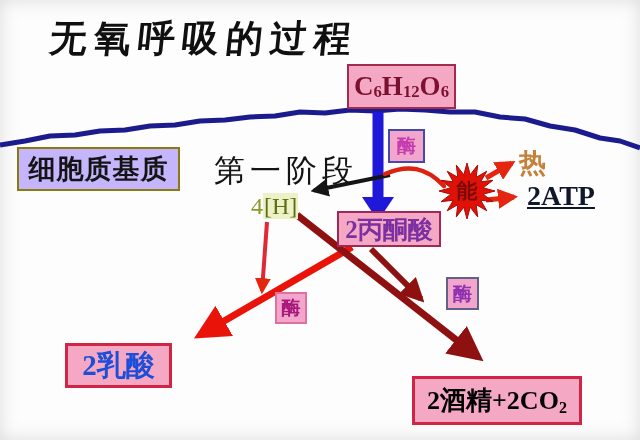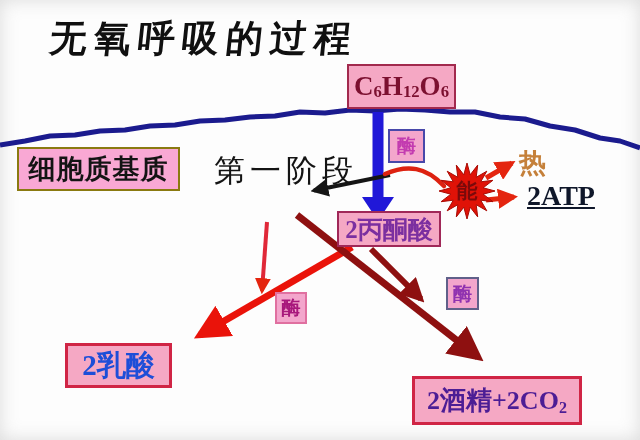--- a/index.html
+++ b/index.html
@@ -14,37 +14,37 @@
   .lbl{z-index:2;}
   .box{display:flex;align-items:center;justify-content:center;z-index:2;box-sizing:border-box;}
   
   .title{
     left:50px;top:14px;font-size:37px;font-weight:bold;color:#101010;
     letter-spacing:7px;transform:skewX(-6deg);white-space:nowrap;
   }
   
   .region{
     left:17px;top:147px;width:163px;height:44px;
-    background:#f9a8d4;border:2px solid #8a7a10;
+    background:#c4b5fd;border:2px solid #8a7a10;
     font-family:"Liberation Sans",sans-serif;font-weight:bold;
     font-size:27px;color:#141414;letter-spacing:1px;
   }
   .stage-lbl{font-size:31px;color:#141414;letter-spacing:5px;white-space:nowrap;}
   .stage1{left:214px;top:150px;}
   .stage2{left:262px;top:333px;}
   
   .pinkbox{background:#f5a8c4;border:2px solid #a22a4e;}
   .glucose{left:347px;top:64px;width:109px;height:45px;
     font-size:27px;font-weight:bold;color:#7c1030;}
   .pyruvate{left:337px;top:211px;width:104px;height:36px;
     font-size:25px;font-weight:600;color:#7b2fa0;border-color:#a02858;}
   .lactate{left:65px;top:343px;width:107px;height:45px;
     font-size:29px;font-weight:bold;color:#1d4ed8;border-width:3px;border-color:#d02545;}
   .alcohol{left:412px;top:376px;width:170px;height:49px;
-    font-size:26px;font-weight:bold;color:#4c1d95;border-width:3px;border-color:#d02545;}
+    font-size:26px;font-weight:bold;color:#000000;border-width:3px;border-color:#d02545;}
   .sub{font-size:0.62em;align-self:flex-end;line-height:1;padding-bottom:6px;}
   
   .enz{background:#f3a6cc;font-weight:bold;font-size:19px;}
   .enz-top{left:388px;top:129px;width:37px;height:34px;border:2px solid #4848aa;color:#c33bb0;}
   .enz-left{left:275px;top:292px;width:32px;height:32px;border:2px solid #e070a0;color:#a8187c;}
   .enz-right{left:446px;top:277px;width:33px;height:33px;border:2px solid #60608a;color:#9032b0;}
   
   .hyd{left:251px;top:193px;font-size:24px;z-index:2;white-space:nowrap;}
   .hyd .n{color:#8a9a28;}
   .hyd .b{color:#5f6f14;background:#edf2c6;padding:0 1px;}
@@ -114,20 +114,23 @@
   </div>
 
   <div class="abs box region">细胞质基质</div>
 
   <div class="abs lbl stage-lbl stage1">第一阶段</div>
 
   <div class="abs box enz enz-top">酶</div>
   <div class="abs box enz enz-left">酶</div>
   <div class="abs box enz enz-right">酶</div>
 
+  <div class="abs hyd">
+    <span class="n">4</span><span class="b">[H]</span>
+  </div>
 
   <div class="abs box pinkbox pyruvate">2丙酮酸</div>
 
   <div class="abs energy-char">能</div>
   <div class="abs lbl heat">热</div>
   <div class="abs lbl atp">2ATP</div>
 
   <div class="abs box pinkbox lactate">2乳酸</div>
   <div class="abs box pinkbox alcohol">
     <span>2酒精+2CO</span>

